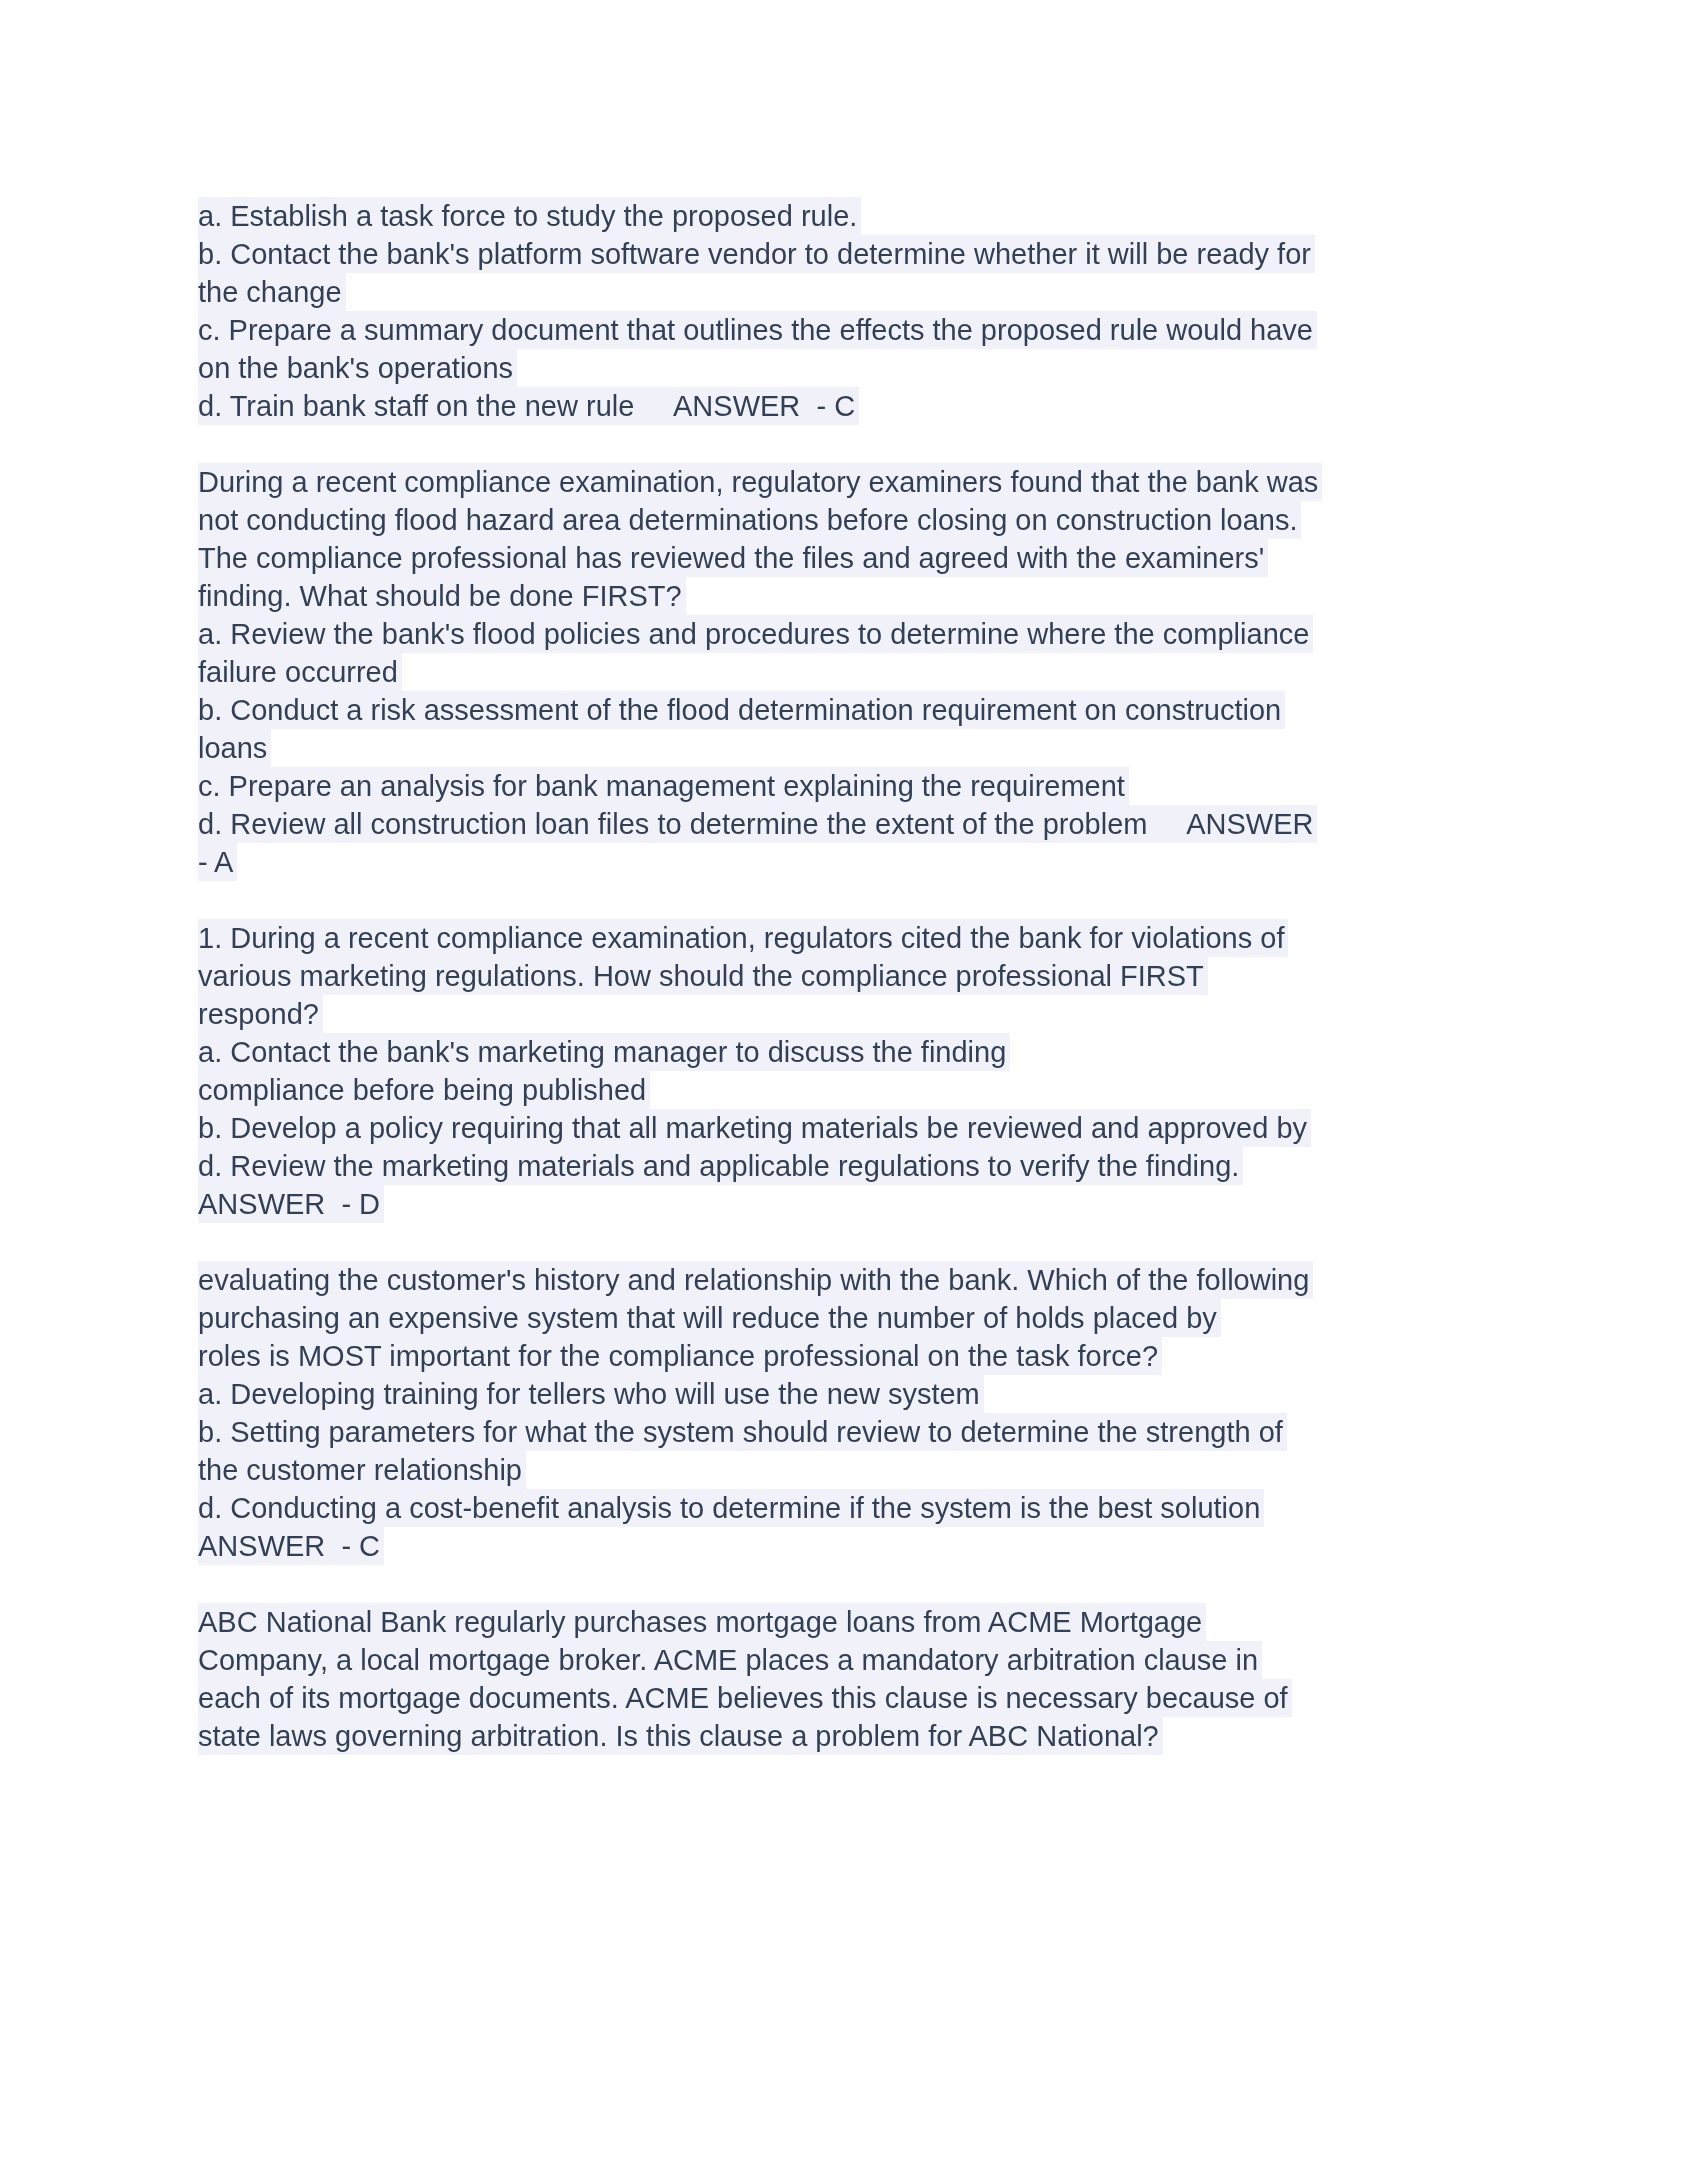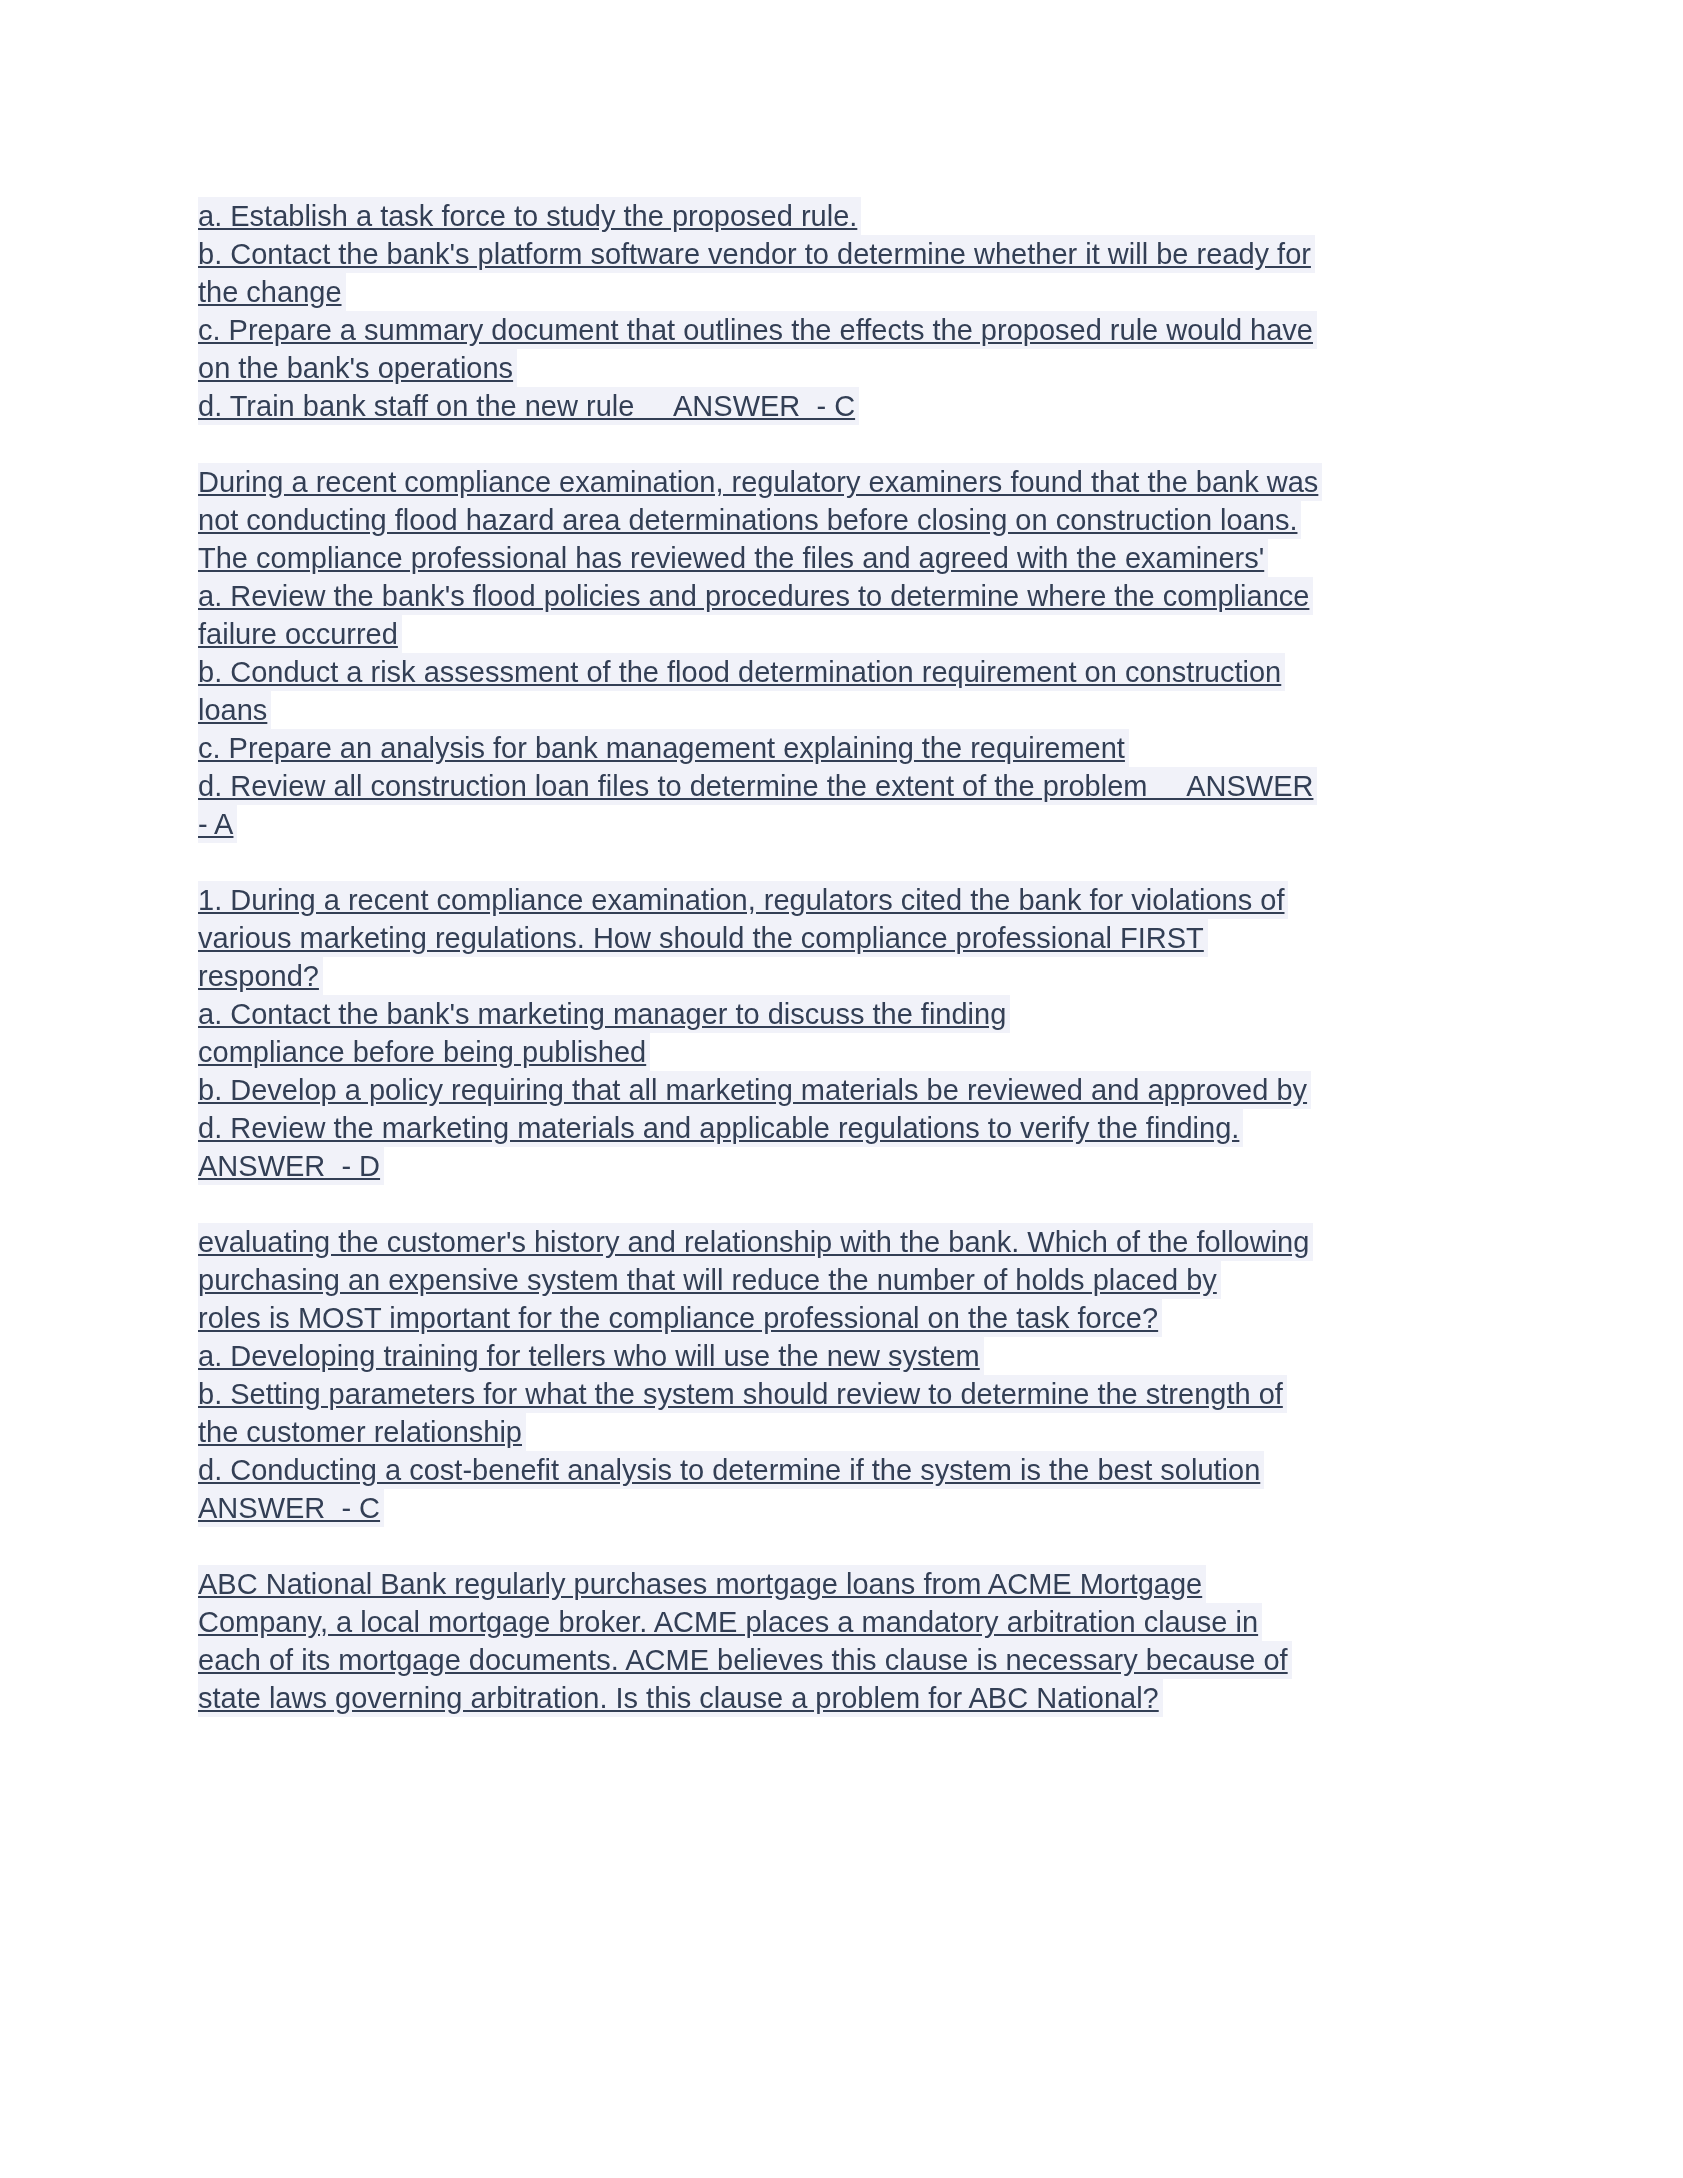--- a/index.html
+++ b/index.html
@@ -30,40 +30,40 @@
     margin: 0 0 38px 0;
   }
   .paragraph:last-child {
     margin-bottom: 16px;
   }
   .line {
     display: table;           
     white-space: pre;         
     background: var(--hl-color, #F1F2F9);
     padding: 0 4px 0 0;
-    text-decoration: underline;
   }
 </style>
 </head>
 <body>
 
 <div class="page" style="--page-bg: #ffffff; --text-color: #333F55; --hl-color: #F1F2F9;">
   <div class="doc" id="doc">
       <div class="paragraph">
         <div class="line">a. Establish a task force to study the proposed rule.</div>
         <div class="line">b. Contact the bank's platform software vendor to determine whether it will be ready for</div>
         <div class="line">the change</div>
         <div class="line">c. Prepare a summary document that outlines the effects the proposed rule would have</div>
         <div class="line">on the bank's operations</div>
         <div class="line">d. Train bank staff on the new rule     ANSWER  - C</div>
       </div>
       <div class="paragraph">
         <div class="line">During a recent compliance examination, regulatory examiners found that the bank was</div>
         <div class="line">not conducting flood hazard area determinations before closing on construction loans.</div>
         <div class="line">The compliance professional has reviewed the files and agreed with the examiners'</div>
+        <div class="line">finding. What should be done FIRST?</div>
         <div class="line">a. Review the bank's flood policies and procedures to determine where the compliance</div>
         <div class="line">failure occurred</div>
         <div class="line">b. Conduct a risk assessment of the flood determination requirement on construction</div>
         <div class="line">loans</div>
         <div class="line">c. Prepare an analysis for bank management explaining the requirement</div>
         <div class="line">d. Review all construction loan files to determine the extent of the problem     ANSWER</div>
         <div class="line">- A</div>
       </div>
       <div class="paragraph">
         <div class="line">1. During a recent compliance examination, regulators cited the bank for violations of</div>

